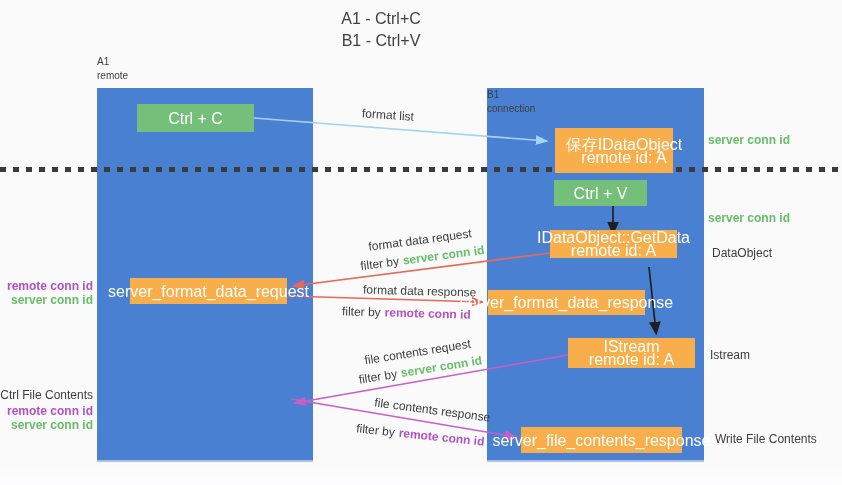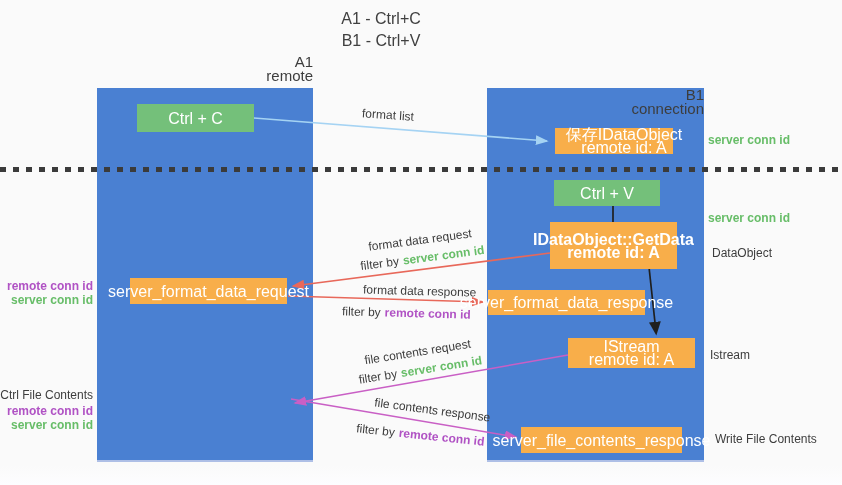--- a/index.html
+++ b/index.html
@@ -10,39 +10,39 @@
     font-family:"Liberation Sans", sans-serif; color:#3d3d3d;
   }
   
   #diagram-title { position:absolute; left:0; top:8px; width:762px; text-align:center;
     font-size:16px; line-height:22px; color:#404040; }
   
   .lane { position:absolute; top:88px; height:374px; background:#4a80d2;
     border-bottom:2px solid #aebfe6; z-index:1; }
   #lane-a { left:97px; width:216px; }
   #lane-b { left:487px; width:217px; }
-  .lane-header { position:absolute; top:55px; text-align:right; font-size:15px;
+  .lane-header { position:absolute; top:55px; text-align:left; font-size:10px;
     line-height:14px; color:#3d3d3d; z-index:5; }
   #lane-a-header { left:97px; width:216px; }
   #lane-b-header { left:487px; width:217px;margin-top:33px; }
   
   #session-divider { position:absolute; left:0; top:167px; width:842px; height:5px; z-index:2;
     background:repeating-linear-gradient(90deg,#3b3b3b 0 6px,transparent 6px 13px); }
   
   #arrow-layer { position:absolute; left:0; top:0; z-index:3; }
   
   .node { position:absolute; z-index:4; display:flex; flex-direction:column;
     align-items:center; justify-content:center; color:#fff; font-size:16px;
     line-height:13px; text-align:center; white-space:nowrap; }
   .green-box  { background:#74c07a; }
   .orange-box { background:#f8ae4a; }
   #node-ctrl-c        { left:137px; top:104px; width:117px; height:28px; }
-  #node-ctrl-v        { left:554px; top:180px; width:106px; height:26px; }
-  #node-save-dataobj  { left:555px; top:128px; width:118px; height:26px;padding-left:20px; }
-  #node-getdata       { left:550px; top:222px; width:127px; height:47px;font-weight:bold; }
+  #node-ctrl-v        { left:554px; top:180px; width:93px; height:26px; }
+  #node-save-dataobj  { left:555px; top:128px; width:118px; height:45px;padding-left:20px; }
+  #node-getdata       { left:550px; top:230px; width:127px; height:28px; }
   #node-istream       { left:568px; top:338px; width:127px; height:30px; }
   #node-format-req    { left:130px; top:278px; width:157px; height:26px; }
   #node-format-resp   { left:488px; top:290px; width:157px; height:25px;justify-content:center; }
   #node-file-req      { left:128px; top:394px; width:161px; height:26px; }
   #node-file-resp     { left:521px; top:427px; width:161px; height:26px; }
   
   .flow-label { position:absolute; z-index:5; font-size:12px; color:#3d3d3d;
     white-space:nowrap; transform-origin:center; }
   .key { font-weight:bold; margin-left:4px; }
   .green-text  { color:#67bd68; }

